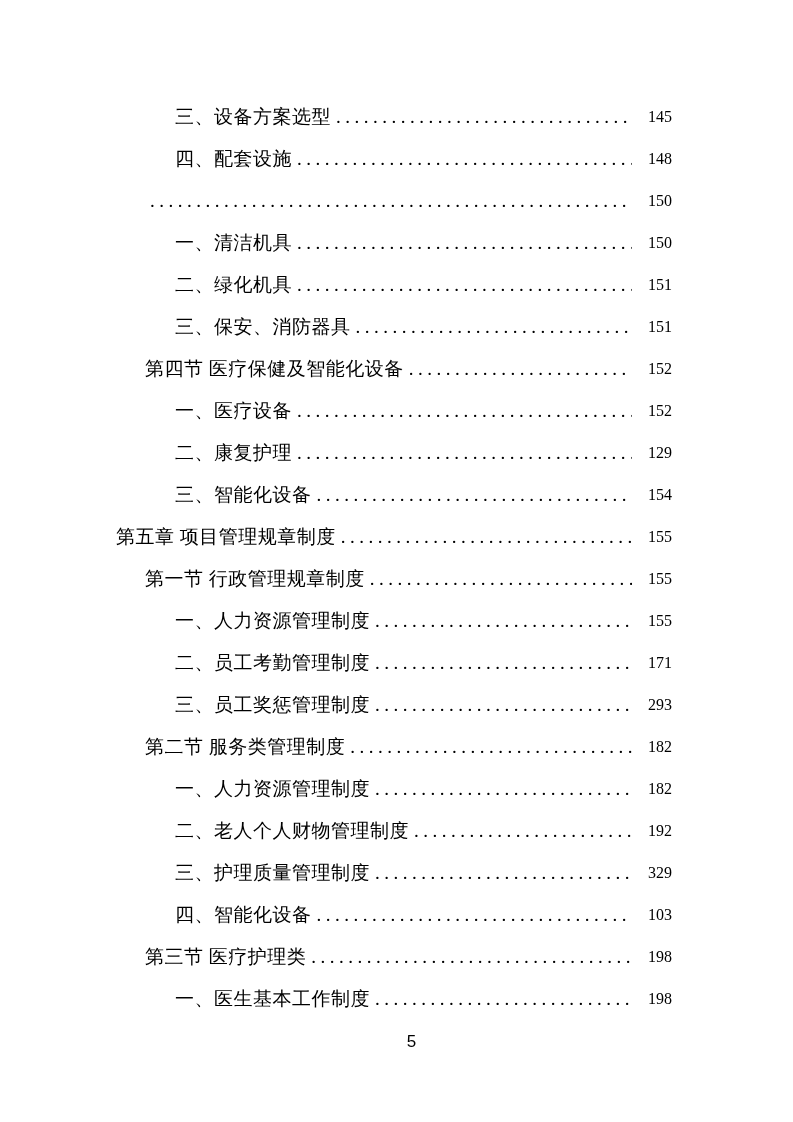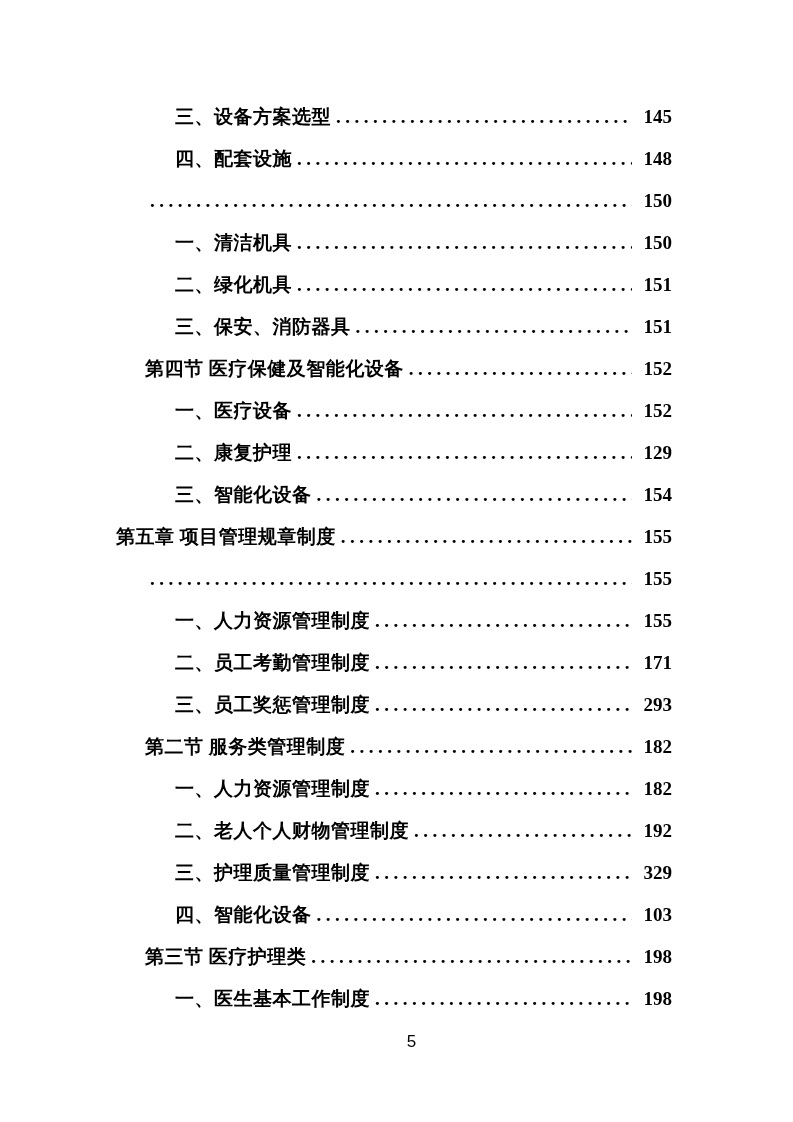--- a/index.html
+++ b/index.html
@@ -22,21 +22,20 @@
     top: 96px;
     width: 556px;
   }
   .toc-row {
     display: flex;
     align-items: flex-end;
     height: 42px;
     line-height: 42px;
     font-size: 19px;
     white-space: nowrap;
-    font-weight: bold;
   }
   .toc-row.level-2 { padding-left: 29px; }
   .toc-row.level-3 { padding-left: 59px; }
   .toc-label {
     flex: 0 0 auto;
     letter-spacing: 0.5px;
   }
   .dot-leader {
     flex: 1 1 auto;
     overflow: hidden;
@@ -45,21 +44,21 @@
     letter-spacing: 4.5px;
     font-size: 19px;
   }
   .dot-leader::after {
     content: "..................................................................................................";
   }
   .toc-page-num {
     flex: 0 0 auto;
     min-width: 32px;
     text-align: right;
-    font-size: 19px;
+    font-size: 16px;
   }
   .footer {
     position: absolute;
     left: 0;
     top: 1030px;
     width: 100%;
     text-align: center;
     font-family: "Liberation Sans", "DejaVu Sans", sans-serif;
     font-size: 17px;
     line-height: 24px;
@@ -122,20 +121,21 @@
         <span class="toc-label">三、智能化设备</span>
         <span class="dot-leader"></span>
         <span class="toc-page-num">154</span>
       </div>
       <div class="toc-row level-1">
         <span class="toc-label">第五章 项目管理规章制度</span>
         <span class="dot-leader"></span>
         <span class="toc-page-num">155</span>
       </div>
       <div class="toc-row level-2">
+        <span class="toc-label">第一节 行政管理规章制度</span>
         <span class="dot-leader"></span>
         <span class="toc-page-num">155</span>
       </div>
       <div class="toc-row level-3">
         <span class="toc-label">一、人力资源管理制度</span>
         <span class="dot-leader"></span>
         <span class="toc-page-num">155</span>
       </div>
       <div class="toc-row level-3">
         <span class="toc-label">二、员工考勤管理制度</span>

